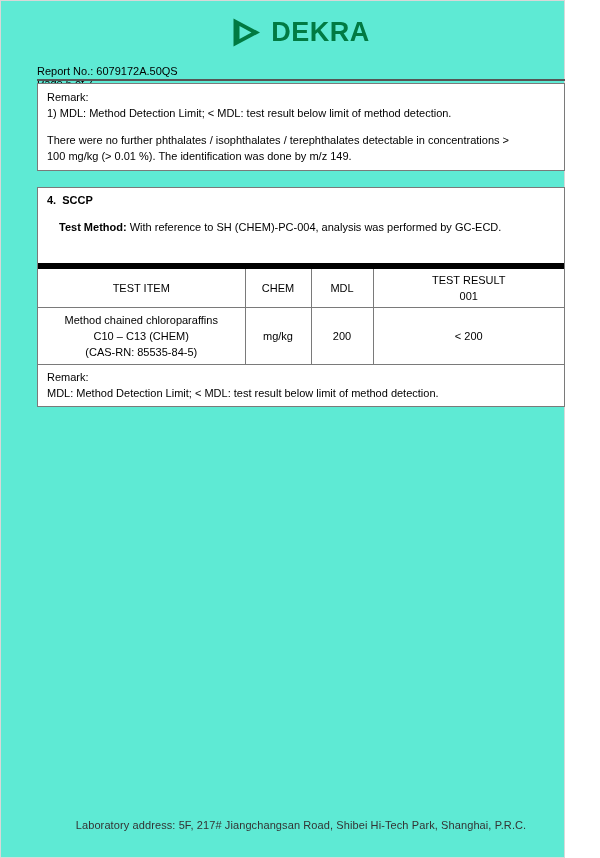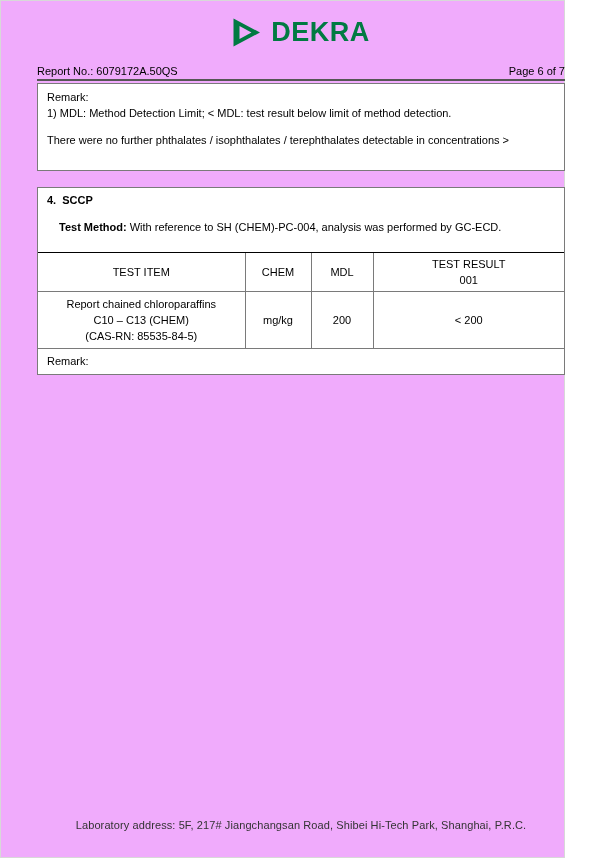--- a/index.html
+++ b/index.html
@@ -14,21 +14,21 @@
     color: #000000;
     position: relative;
     overflow: hidden;
   }
   .page {
     position: relative;
     width: 565px;
     height: 858px;
     box-sizing: border-box;
     border: 1px solid #d8d8d8;
-    background: #f0abfc;
+    background: #5eead4;
   }
 
   
   .logo-band {
     position: absolute;
     left: 0;
     top: 8px;
     width: 600px;
     height: 46px;
     display: flex;
@@ -56,20 +56,21 @@
   
   .doc-header {
     position: absolute;
     left: 36px;
     top: 64px;
     width: 528px;
     display: flex;
     justify-content: space-between;
     align-items: baseline;
     font-size: 11px;
+    flex-direction: column;
   }
   .doc-header .report-no,
   .doc-header .page-no {
     white-space: nowrap;
   }
   .header-rule {
     position: absolute;
     left: 36px;
     top: 78px;
     width: 528px;
@@ -102,22 +103,22 @@
     height: 11px;
   }
 
   
   .sccp {
     left: 36px;
     top: 186px;
     width: 528px;
   }
   .sccp-title {
-    border-bottom: 1px solid #000000;
-    padding: 5px 9px 5px 9px;
+    border-bottom: 6px solid #000000;
+    padding: 5px 9px 16px 9px;
   }
   .sccp-title .sec-heading {
     font-size: 11px;
     font-weight: bold;
     margin: 0 0 4px 0;
     line-height: 15px;
   }
   .sccp-title .sec-heading .num {
     margin-right: 6px;
   }
@@ -211,20 +212,21 @@
     <span class="report-no">Report No.: 6079172A.50QS</span>
     <span class="page-no">Page 6 of 7</span>
   </div>
   <div class="header-rule"></div>
 
   <div class="box remark-top">
     <p>Remark:</p>
     <p>1) MDL: Method Detection Limit; &lt; MDL: test result below limit of method detection.</p>
     <div class="spacer"></div>
     <p>There were no further phthalates / isophthalates / terephthalates detectable in concentrations &gt;</p>
+    <p>100 mg/kg (&gt; 0.01 %). The identification was done by m/z 149.</p>
   </div>
 
   <div class="box sccp">
 
     <div class="sccp-title">
       <p class="sec-heading">
         <span class="num">4.</span><span>SCCP</span>
       </p>
       <p class="method">
         <b>Test Method:</b>
@@ -246,33 +248,34 @@
           <th>MDL</th>
           <th>
             <span class="res-head-line1">TEST RESULT</span>
             <span class="res-head-line2">001</span>
           </th>
         </tr>
       </thead>
       <tbody>
         <tr>
           <td>
-            <span class="item-l1">Report chained chloroparaffins</span>
+            <span class="item-l1">Method chained chloroparaffins</span>
             <span class="item-l2">C10 – C13 (CHEM)</span>
             <span class="item-l3">(CAS-RN: 85535-84-5)</span>
           </td>
           <td>mg/kg</td>
           <td>200</td>
           <td>&lt; 200</td>
         </tr>
       </tbody>
     </table>
 
     <div class="sccp-remark">
       <p>Remark:</p>
+      <p>MDL: Method Detection Limit; &lt; MDL: test result below limit of method detection.</p>
     </div>
 
   </div>
 
   <div class="footer">
     <span>Laboratory address: 5F, 217# Jiangchangsan Road, Shibei Hi-Tech Park, Shanghai, P.R.C.</span>
   </div>
 
 </div>
 

